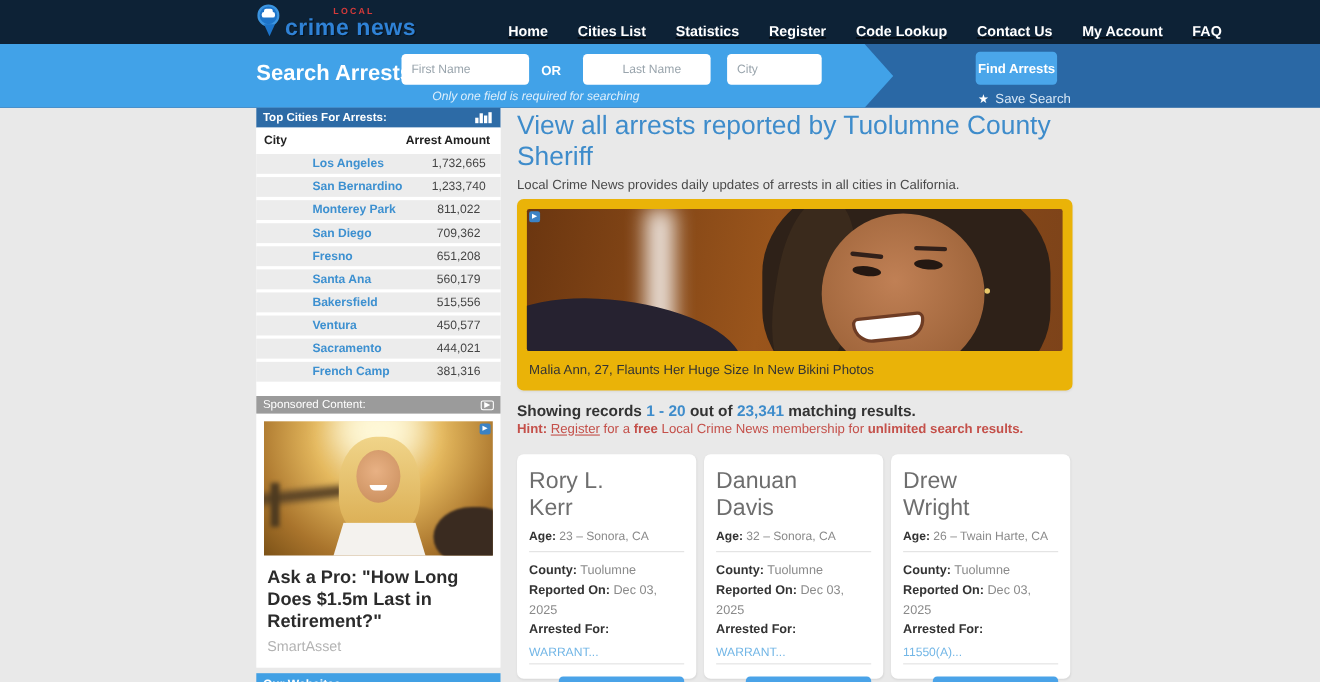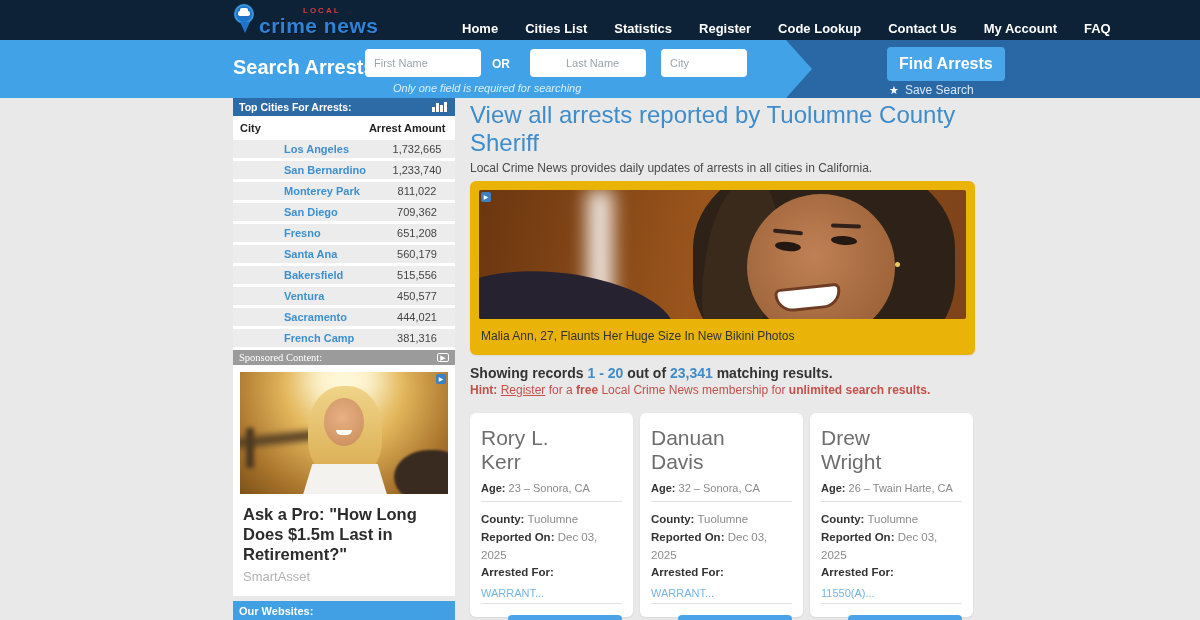--- a/index.html
+++ b/index.html
@@ -15,38 +15,38 @@
   .pin-tail { position:absolute; left:7px; top:20px; width:0; height:0;
               border-left:5px solid transparent; border-right:5px solid transparent;
               border-top:11px solid #1d74c9; }
   .car { position:absolute; left:5px; top:9px; width:12px; height:5px; background:#fff; border-radius:2px; }
   .car:before { content:""; position:absolute; left:2px; top:-3px; width:8px; height:4px;
                 background:#fff; border-radius:2px 2px 0 0; }
   .brand-txt { display:flex; flex-direction:column; line-height:1; padding-top:5px; }
   .brand-local { color:#d43a3a; font-size:8px; font-weight:bold; letter-spacing:2px; margin-left:44px; }
   .brand-crime { color:#2f82d6; font-size:21px; font-weight:bold; letter-spacing:.5px;
                  text-shadow:1px 1px 0 #071523; }
-  .nav-items { position:absolute; left:462px; top:0; height:56px; display:flex; align-items:center; gap:27px; }
+  .nav-items { position:absolute; left:462px; top:0; height:56px; display:flex; align-items:center; gap:27px;text-decoration:underline; }
   .nav-item { color:#ffffff; font-size:13px; font-weight:bold; cursor:pointer; white-space:nowrap; }
 
   
   .band { position:relative; height:58px; background:#2a68a5; }
   .band-light { position:absolute; left:0; top:0; width:812px; height:58px; background:#41a2e8;
                 clip-path:polygon(0 0, calc(100% - 26px) 0, 100% 50%, calc(100% - 26px) 100%, 0 100%); }
   .band-title { position:absolute; left:233px; top:16px; color:#fff; font-size:20px; font-weight:bold; }
   .band-input { position:absolute; top:9px; height:28px; border:none; border-radius:4px;
                 font-size:11px; padding:0 9px; color:#333; background:#fff; outline:none; }
   .band-input::placeholder { color:#9aa5ad; }
   .in-first { left:365px; width:116px; }
   .or-label { position:absolute; left:492px; top:17px; color:#fff; font-size:12px; font-weight:bold; }
   .in-last  { left:530px; width:116px;padding-left:36px; }
   .in-city  { left:661px; width:86px; }
   .band-note { position:absolute; left:366px; top:42px; color:#dceefc; font-size:11px; font-style:italic;margin-left:27px; }
   .find-btn { position:absolute; left:887px; top:7px; background:#4aa6ea; color:#fff; border:none;
-              border-radius:4px; font-size:16px; font-weight:bold; padding:8px 12px; cursor:pointer;
+              border-radius:4px; font-size:12px; font-weight:bold; padding:8px 2px; cursor:pointer;
               font-family:"Liberation Sans", sans-serif; }
   .save-search { position:absolute; left:889px; top:43px; color:#d9e8f6; font-size:12px; cursor:pointer;
                  display:flex; align-items:center; gap:6px; }
   .save-star { color:#fff; font-size:11px; }
 
   
   .content { display:flex; margin-left:233px; }
   .sidebar { width:222px; }
   .main { width:505px; margin-left:15px; padding-top:3px; }
 
@@ -58,22 +58,22 @@
   .chart-ico i { display:block; width:3px; background:#fff; }
   .chart-ico i:nth-child(1){height:5px;} .chart-ico i:nth-child(2){height:9px;}
   .chart-ico i:nth-child(3){height:7px;} .chart-ico i:nth-child(4){height:10px;}
   .tbl-head { display:flex; font-size:11px; font-weight:bold; color:#222; padding:6px 0 6px 7px; background:#fff; }
   .tbl-head .c1 { flex:1.25; } .tbl-head .c2 { flex:1; text-align:center; }
   .city-row { display:flex; align-items:center; background:#ececec; border-bottom:3px solid #fff;
               padding:3px 0 3px 7px; font-size:11px; }
   .city-row .c1 { flex:1.25;padding-left:44px; } .city-row .c2 { flex:1; text-align:center; color:#444; }
   .city-link { color:#3d90d0; font-weight:bold; text-decoration:none; cursor:pointer; }
 
-  .spons-hd { background:#9b9b9b; color:#fff; font-size:10.5px; padding:2px 6px;
-              display:flex; justify-content:space-between; align-items:center;font-family:Liberation Serif, serif; }
+  .spons-hd { margin-top:10px; background:#9b9b9b; color:#fff; font-size:10.5px; padding:2px 6px;
+              display:flex; justify-content:space-between; align-items:center; }
   .adchoice { width:12px; height:9px; border:1px solid #fff; border-radius:2px; color:#fff;
               font-size:7px; line-height:8px; text-align:center; }
   .side-ad { padding:7px 7px 12px 7px; }
   .side-ad-img { position:relative; width:208px; height:122px; overflow:hidden; cursor:pointer;
                  background:radial-gradient(circle at 50% 12%, #f9eec2, #e5b95e 38%, #a9742c 75%, #7c5217); }
   .glow { position:absolute; left:64px; top:-24px; width:80px; height:60px; border-radius:50%;
           background:rgba(255,250,220,.9); filter:blur(14px); }
   .fence { position:absolute; left:-8px; top:62px; width:90px; height:10px; background:#5c4426;
            filter:blur(3px); transform:rotate(-6deg); }
   .fence2 { position:absolute; left:6px; top:56px; width:8px; height:40px; background:#4d3a20; filter:blur(2px); }

